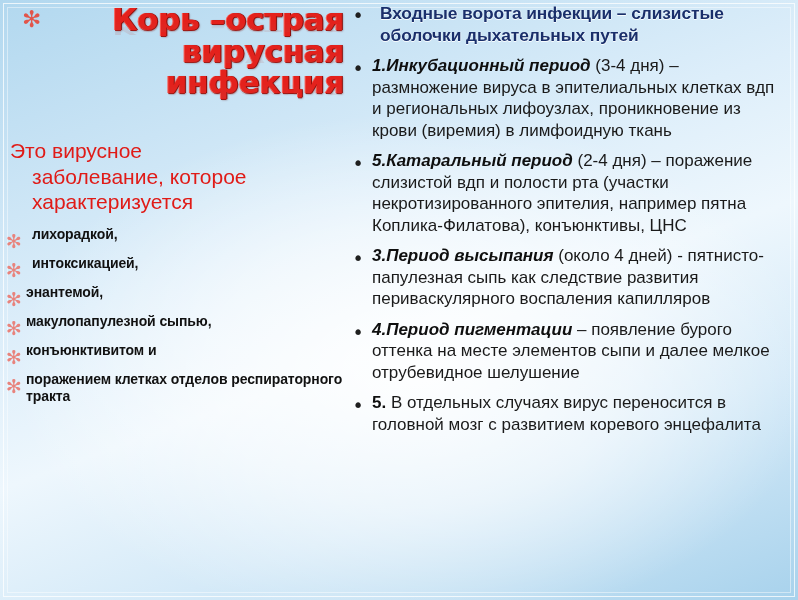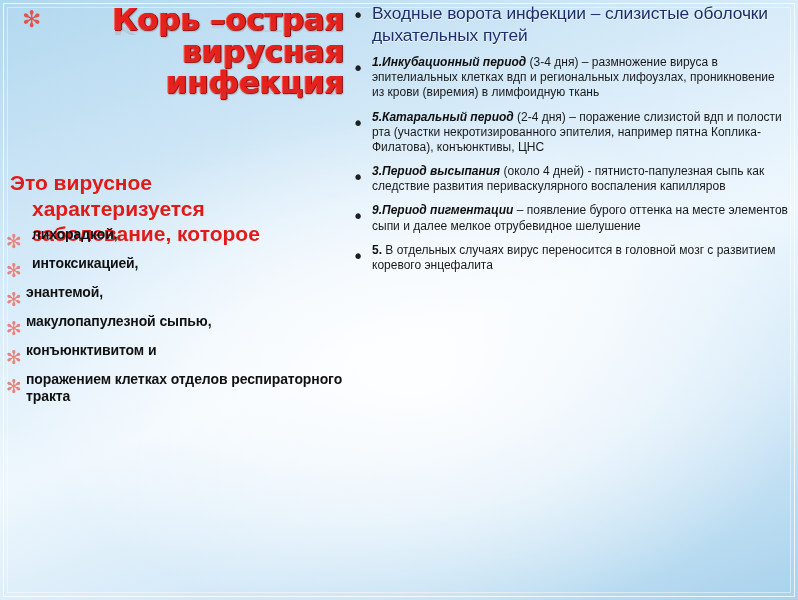--- a/index.html
+++ b/index.html
@@ -96,27 +96,26 @@
             mask-image: linear-gradient(to bottom, rgba(0,0,0,0.85), rgba(0,0,0,0));
     pointer-events: none;
   }
 
   .lead-para {
     position: absolute;
     left: 10px;
     top: 138px;
     width: 342px;
     font-family: "Liberation Sans", sans-serif;
-    font-weight: bold;
+    font-weight: normal;
     font-size: 21px;
     line-height: 1.22;
     color: #e01b17;
     text-indent: 0px;
     padding-left: 0px;
-    margin-top: 32px;
   }
   .lead-para .l2 { display:block; padding-left: 22px; }
 
   .star-list {
     position: absolute;
     left: 4px;
     top: 226px;
     width: 348px;
   }
   .star-item {
@@ -163,31 +162,32 @@
     flex: 0 0 28px;
     color: #1f1f1f;
     font-size: 19px;
     line-height: 26px;
     text-align: center;
     font-family: "DejaVu Sans", sans-serif;
   }
   .r-text {
     flex: 1 1 auto;
     font-family: "Liberation Sans", sans-serif;
-    font-size: 12px;
+    font-size: 17px;
     line-height: 1.265;
     color: #1a1a1a;
     padding-right: 8px;
   }
   .r-text.head {
-    font-weight: normal;
+    font-weight: bold;
     color: #1a2f6b;
     font-size: 17.4px;
     text-shadow: 0 1px 0 rgba(255,255,255,0.85), 1px 0 0 rgba(255,255,255,0.4);
     letter-spacing: -0.1px;
+    margin-left: 8px;
   }
   .r-text .lead {
     font-weight: bold;
     font-style: italic;
     color: #0f0f0f;
   }
   .r-text .lead-plain {
     font-weight: bold;
     font-style: normal;
     color: #0f0f0f;
@@ -213,22 +213,22 @@
         </div>
         <div class="title-line">
           <span>инфекция</span>
           <span class="refl">инфекция</span>
         </div>
       </div>
     </div>
 
     <div class="lead-para">
       <span>Это вирусное</span>
+      <span class="l2">заболевание, которое</span>
       <span class="l2">характеризуется</span>
-      <span class="l2">заболевание, которое</span>
     </div>
 
     <div class="star-list">
       <div class="star-item indent">
         <span class="star-bullet">✻</span>
         <span class="star-label">лихорадкой,</span>
       </div>
       <div class="star-item indent">
         <span class="star-bullet">✻</span>
         <span class="star-label">интоксикацией,</span>
@@ -279,21 +279,21 @@
     <div class="r-item">
       <span class="r-bullet">•</span>
       <div class="r-text">
         <span class="lead">3.Период высыпания</span><span> (около 4 дней) - пятнисто-папулезная сыпь как следствие развития периваскулярного воспаления капилляров</span>
       </div>
     </div>
 
     <div class="r-item">
       <span class="r-bullet">•</span>
       <div class="r-text">
-        <span class="lead">9.Период пигментации</span><span> – появление бурого оттенка на месте элементов сыпи и далее мелкое отрубевидное шелушение</span>
+        <span class="lead">4.Период пигментации</span><span> – появление бурого оттенка на месте элементов сыпи и далее мелкое отрубевидное шелушение</span>
       </div>
     </div>
 
     <div class="r-item">
       <span class="r-bullet">•</span>
       <div class="r-text">
         <span class="lead-plain">5.</span><span> В отдельных случаях вирус переносится в головной мозг с развитием коревого энцефалита</span>
       </div>
     </div>
 

